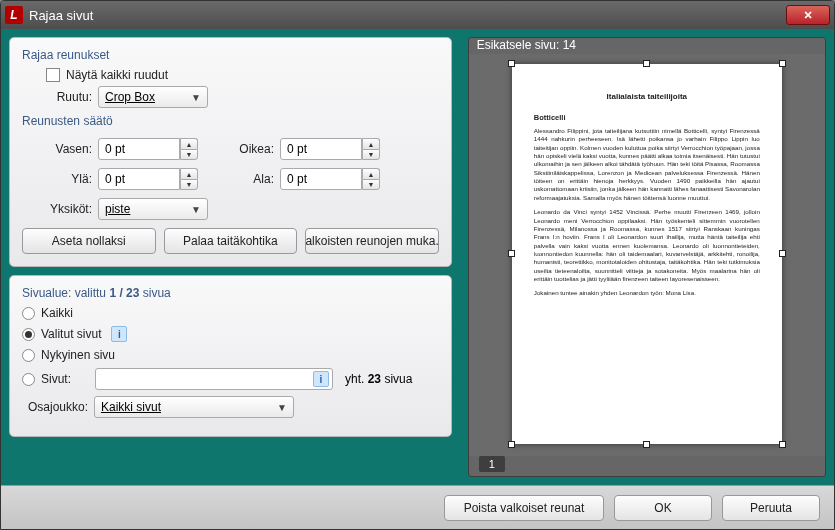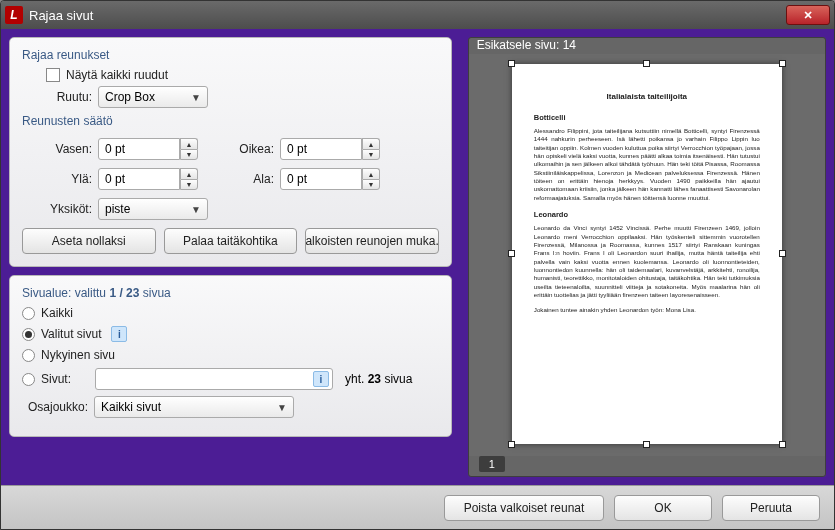--- a/index.html
+++ b/index.html
@@ -5,40 +5,40 @@
   * { box-sizing: border-box; margin: 0; padding: 0; font-family: "Segoe UI", Tahoma, sans-serif; }
   body { background: #888; width: 835px; height: 530px; overflow: hidden; }
 
   .window { width: 835px; height: 530px; background: #888; border: 1px solid #333; border-radius: 4px 4px 0 0; overflow: hidden; display: flex; flex-direction: column; }
 
   .titlebar { height: 28px; background: linear-gradient(#6a6a6a,#4d4d4d); display: flex; align-items: center; padding: 0 4px; color: #fff; font-size: 13px; }
   .titlebar-icon { width: 18px; height: 18px; background: #b20000; border-radius: 2px; margin-right: 6px; display:flex; align-items:center; justify-content:center; font-style:italic; font-weight:bold; font-size:12px; color:#fff;}
   .titlebar-title { flex:1; }
   .close-btn { width: 44px; height: 20px; background: linear-gradient(#d9645b,#b8232a); border:1px solid #6b1010; border-radius:3px; color:#fff; display:flex; align-items:center; justify-content:center; font-size:11px; font-weight:bold; }
 
-  .content { flex:1; display:flex; padding: 8px; gap:16px; background:#4c1d95; }
+  .content { flex:1; display:flex; padding: 8px; gap:16px; background:#0f766e; }
 
   .left-col { flex: 1.05; display:flex; flex-direction:column; gap:8px; }
   .right-col { flex: 0.85; display:flex; flex-direction:column; }
 
   .group { background: linear-gradient(#f9f9fa,#e9e9ec); border:1px solid #b8b8b8; border-radius:5px; padding:10px 12px 12px; }
   .group-title { font-size:12px; color:#3a5a85; margin-bottom:6px; font-weight:500; }
 
   .sub-title { font-size:12px; color:#3a5a85; margin:6px 0 6px; }
 
   .row { display:flex; align-items:center; gap:6px; margin:4px 0; }
   .lbl { font-size:12px; color:#222; text-align:right; }
   .lbl.w1 { width:70px; }
   .lbl.w2 { width:52px; }
 
   .checkbox { width:14px; height:14px; border:1px solid #888; background:#fff; display:inline-block; }
   .radio { width:13px; height:13px; border:1px solid #888; border-radius:50%; background:#fff; display:inline-flex; align-items:center; justify-content:center;}
   .radio .dot { width:7px; height:7px; border-radius:50%; background:#333; }
 
-  .select { height:22px; background:linear-gradient(#fff,#eaeaea); border:1px solid #aaa; border-radius:3px; display:flex; align-items:center; padding:8px 6px; font-size:12px; position:relative; }
+  .select { height:22px; background:linear-gradient(#fff,#eaeaea); border:1px solid #aaa; border-radius:3px; display:flex; align-items:center; padding:8px 6px; font-size:12px; position:relative;text-decoration:underline; }
   .select .caret { position:absolute; right:6px; top:50%; transform:translateY(-50%); font-size:10px; color:#444; pointer-events:none;}
   .select.w-crop { width:110px; }
   .select.w-units { width:110px; }
   .select.w-subset { width:200px; }
 
   .spin { display:flex; align-items:center; }
   .spin-input { width:82px; height:22px; border:1px solid #aaa; border-radius:3px 0 0 3px; background:#fff; font-size:12px; padding:0 6px; display:flex; align-items:center; }
   .spin-btns { display:flex; flex-direction:column; }
   .spin-btn { width:18px; height:11px; border:1px solid #aaa; background:linear-gradient(#fdfdfd,#e5e5e5); font-size:7px; display:flex; align-items:center; justify-content:center; color:#333;}
   .spin-btn.up { border-radius:0 3px 0 0; border-bottom:none; }
@@ -212,21 +212,20 @@
     </div>
 
     <div class="right-col">
       <div class="preview-wrap">
         <div class="preview-title">Esikatsele sivu: 14</div>
         <div class="preview-area">
           <div class="page">
             <h3>Italialaista taiteilijoita</h3>
             <h4>Botticelli</h4>
             <p>Alessandro Filippini, jota taiteilijana kutsuttiin nimellä Botticelli, syntyi Firenzessä 1444 nahkurin perheeseen. Isä lähetti poikansa jo varhain Filippo Lippin luo taiteitijan oppiin. Kolmen vuoden kuluttua poika siirtyi Verrocchion työpajaan, jossa hän opiskeli vielä kaksi vuotta, kunnes päätti alkaa toimia itsenäisesti. Hän tutustui ulkomaihin ja sen jälkeen alkoi tähdätä työhuun. Hän teki töitä Pisassa, Roomassa Sikstiiniläiskappelissa, Lorenzon ja Medicean palveluksessa Firenzessä. Hänen töiteen on erittäin hienoja herkkyys. Vuoden 1490 paikkeilla hän ajautui uskomattomaan kriisiin, jonka jälkeen hän kannatti lähes fanaattisesti Savonarolan reformaajatuksia. Samalla myös hänen töittensä luonne muuttui.</p>
-            <h4>Leonardo</h4>
             <p>Leonardo da Vinci syntyi 1452 Vincissä. Perhe muutti Firenzeen 1469, jolloin Leonardo meni Verrocchion oppilaaksi. Hän työskenteli sittemmin vuorotellen Firenzessä, Milanossa ja Roomassa, kunnes 1517 siirtyi Ranskaan kuningas Frans I:n hoviin. Frans I oli Leonardon suuri ihailija, mutta häntä taiteilija ehti palvella vain kaksi vuotta ennen kuolemansa. Leonardo oli luonnontieteiden, luonnontiedon kuunnella: hän oli taidemaalari, kuvanvelstäjä, arkkitehti, ronoilija, humanisti, teorettikko, monitotaloiden ohitustaja, taitäkohtika. Hän teki tutkimuksia useilta tieteenaloilta, suunnitteli viitteja ja sotakoneita. Myös maalarina hän oli erittäin tuottelias ja jätti tyyliiään firenzeen taiteen layoresenaisseen.</p>
             <p>Jokainen tuntee ainakin yhden Leonardon työn: Mona Lisa.</p>
             <span class="handle h-tl"></span>
             <span class="handle h-tr"></span>
             <span class="handle h-bl"></span>
             <span class="handle h-br"></span>
             <span class="handle h-tm"></span>
             <span class="handle h-bm"></span>
             <span class="handle h-lm"></span>
             <span class="handle h-rm"></span>

